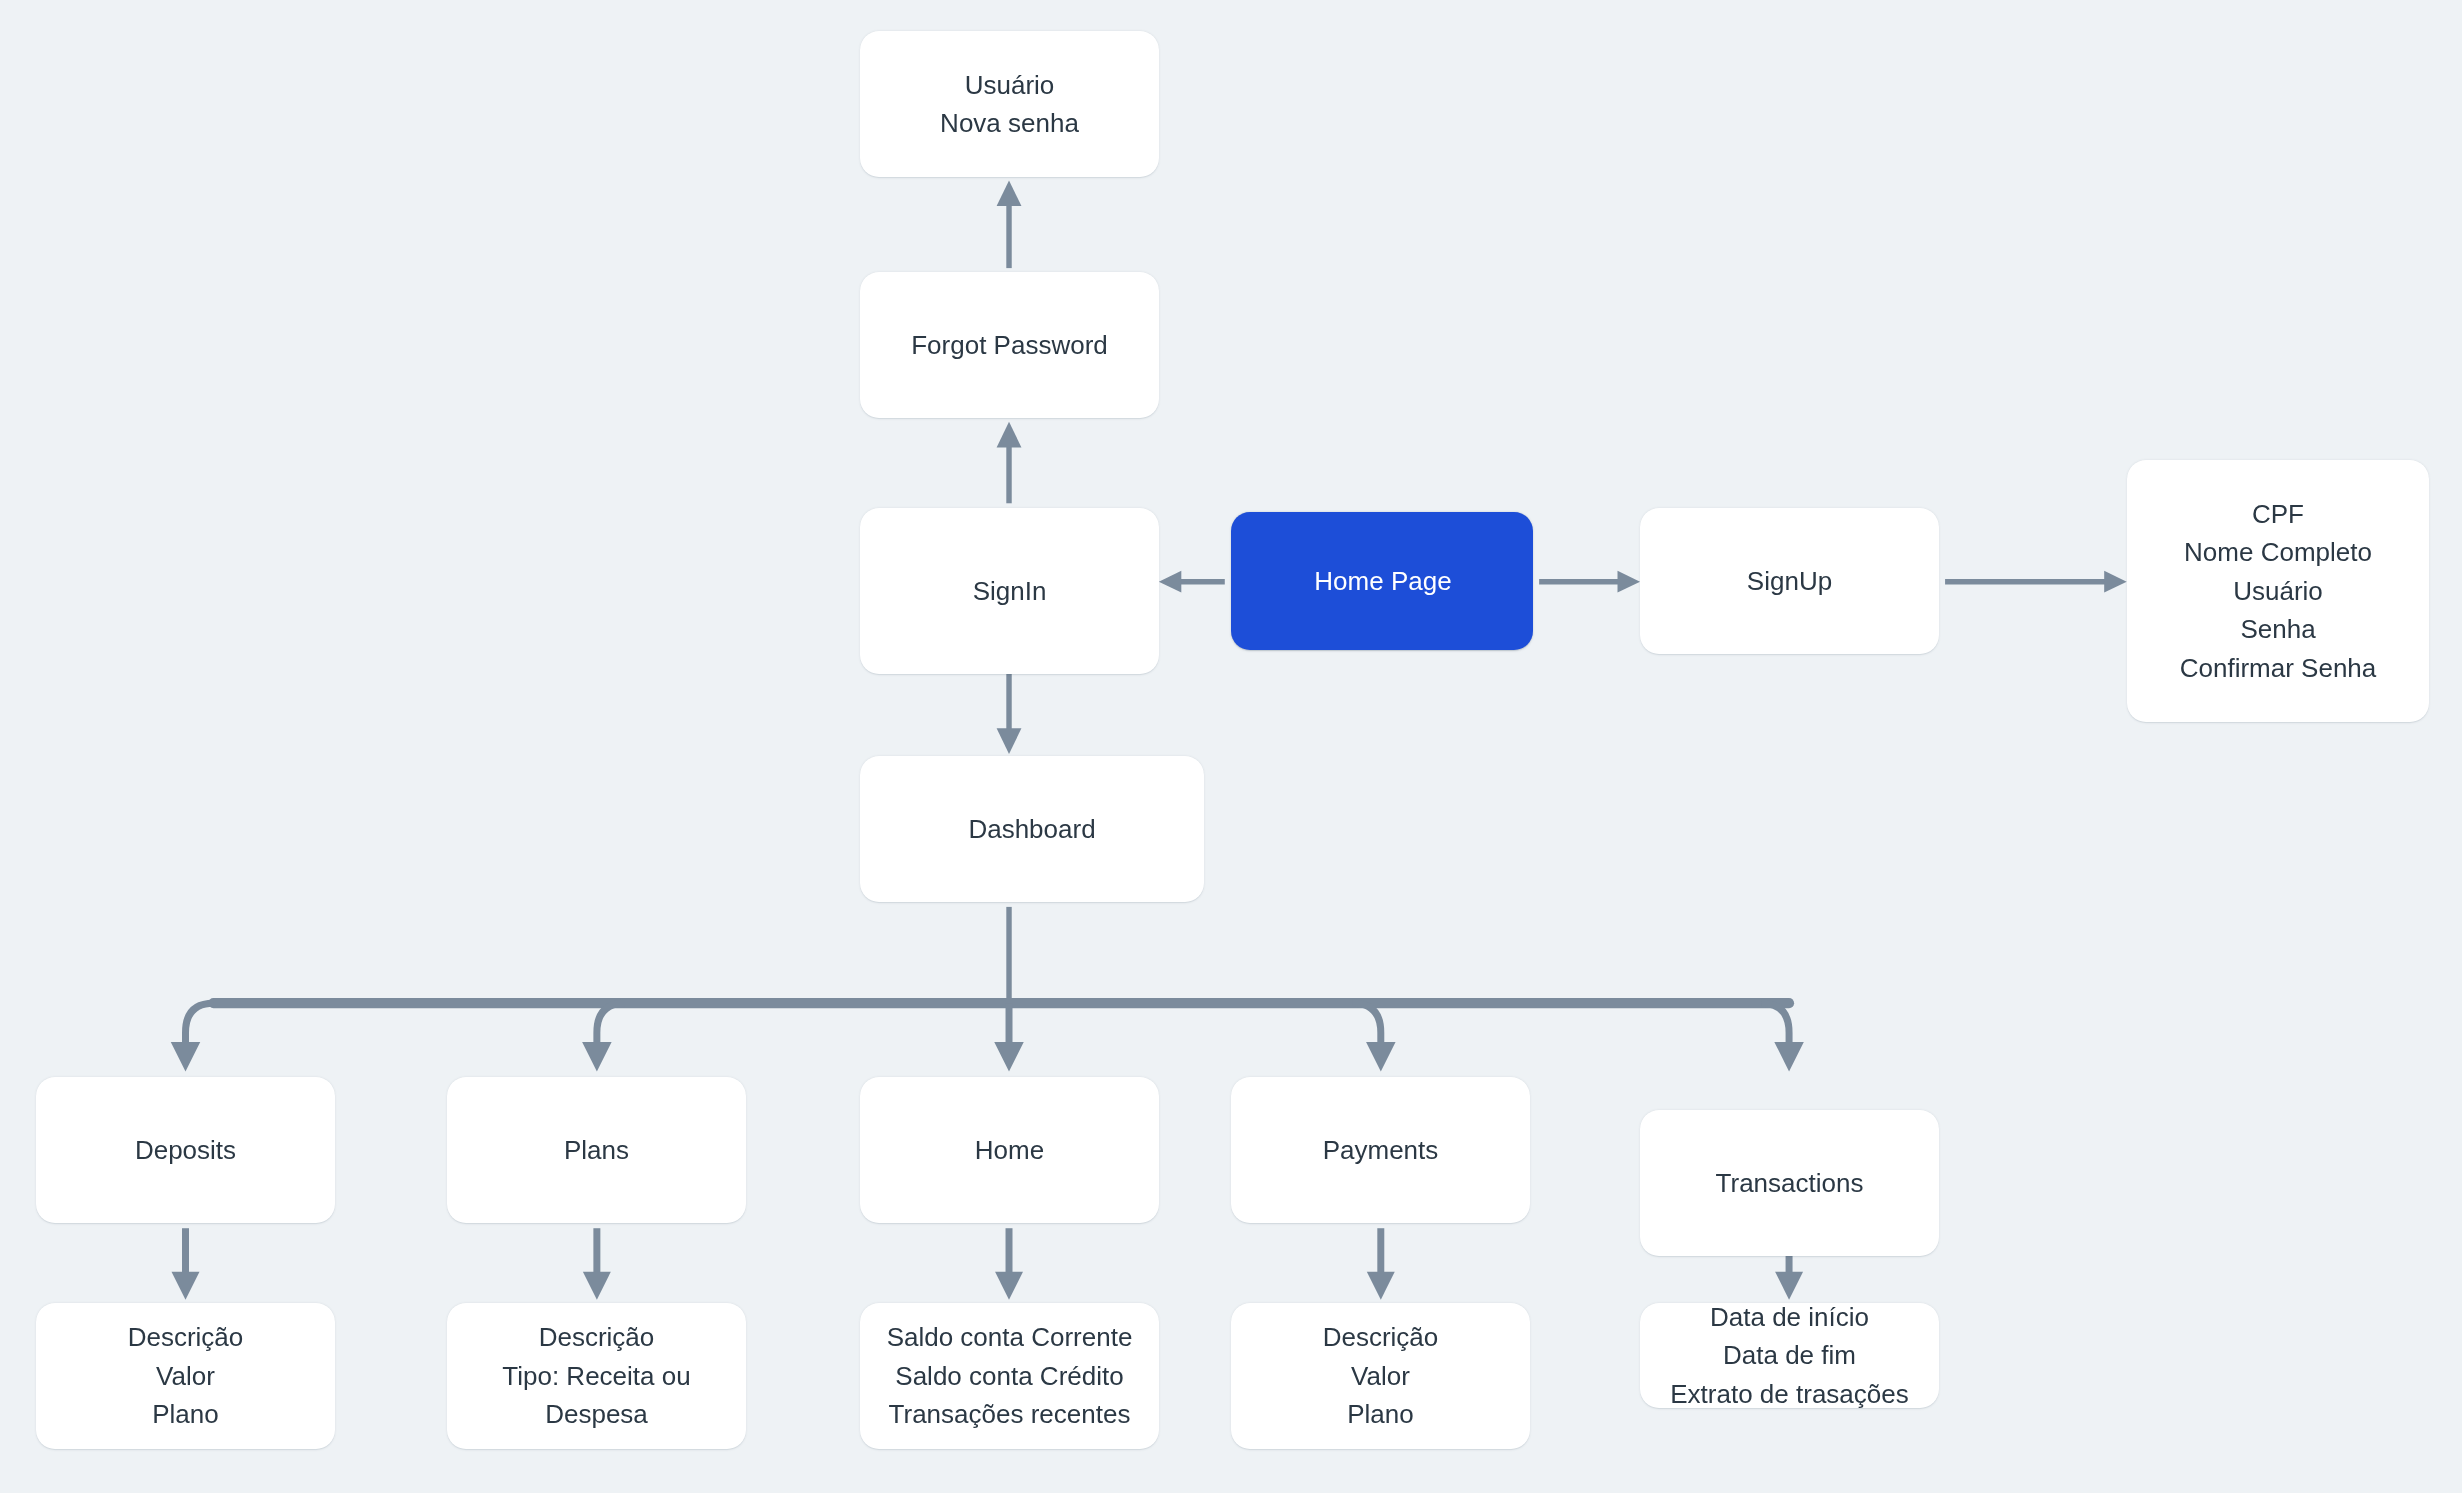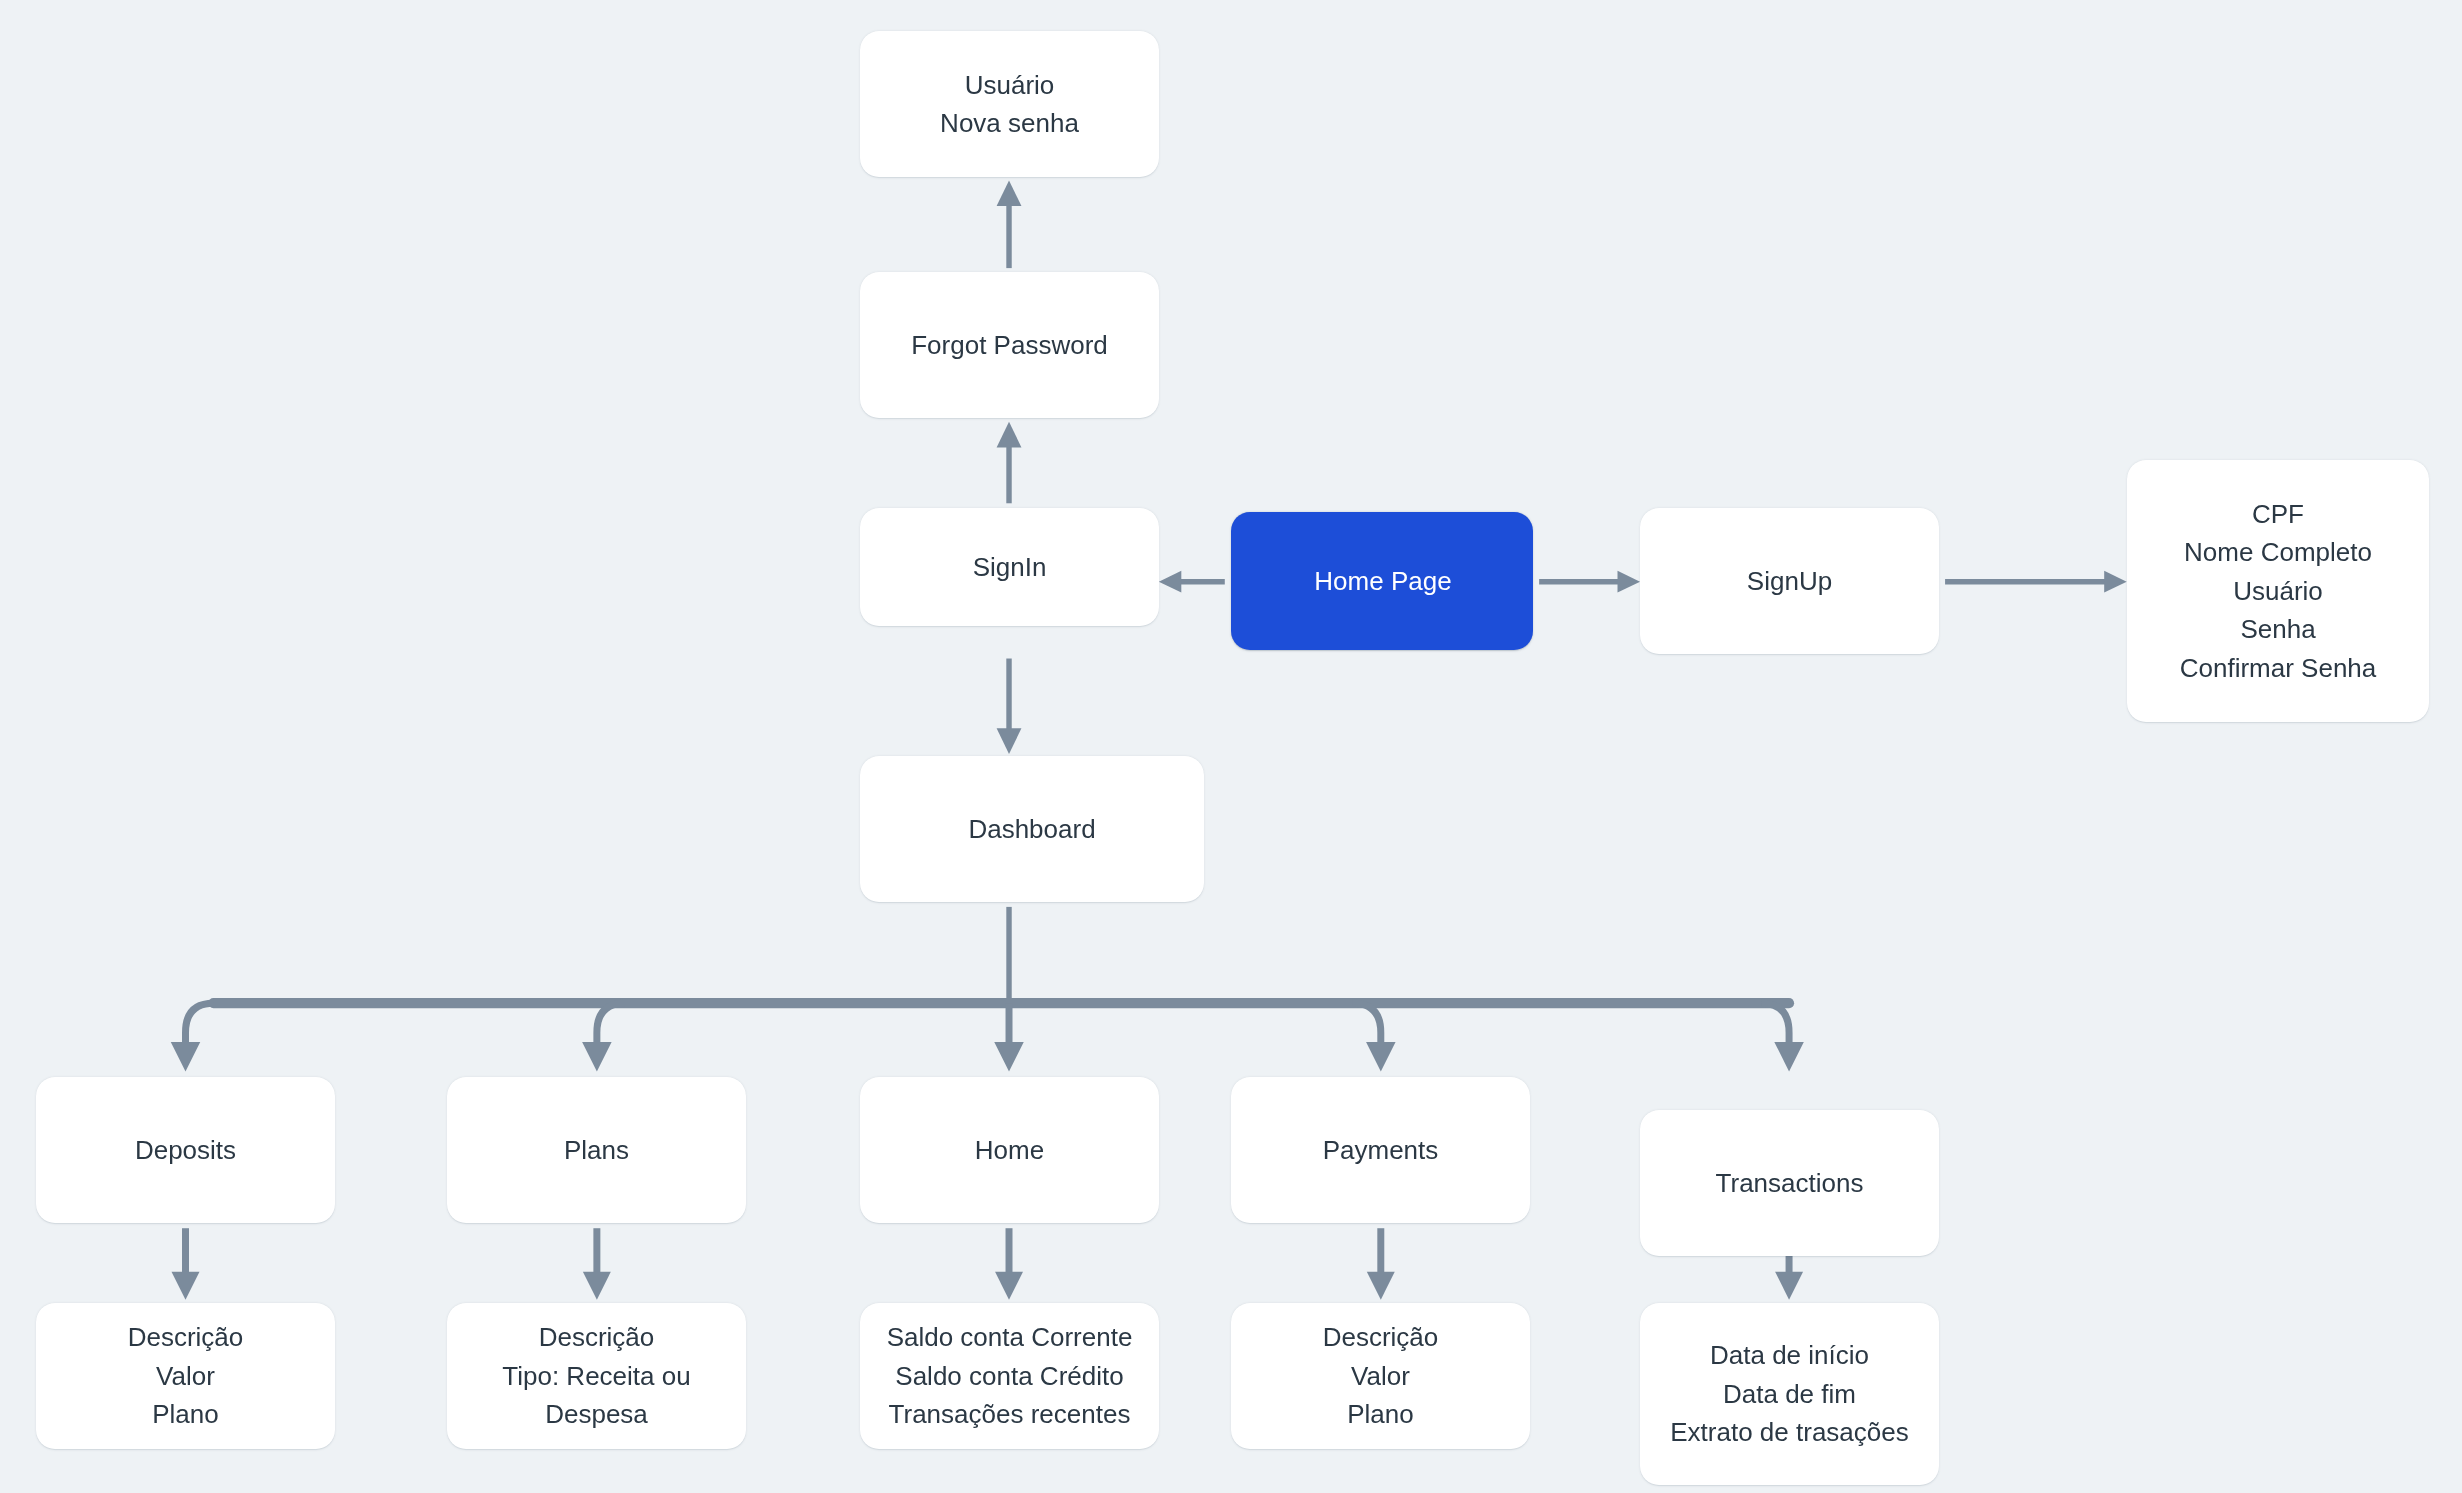--- a/index.html
+++ b/index.html
@@ -155,21 +155,21 @@
         <div class="lines">
           <span class="line">Usuário</span>
           <span class="line">Nova senha</span>
         </div>
       </div>
       <div class="node" style="left: 860px; top: 272px; width: 299px; height: 146px;">
         <div class="lines">
           <span class="line">Forgot Password</span>
         </div>
       </div>
-      <div class="node" style="left: 860px; top: 508px; width: 299px; height: 118px;">
+      <div class="node" style="left: 860px; top: 508px; width: 299px; height: 166px;">
         <div class="lines">
           <span class="line">SignIn</span>
         </div>
       </div>
       <div class="node accent" style="left: 1231px; top: 512px; width: 302px; height: 138px;">
         <div class="lines">
           <span class="line">Home Page</span>
         </div>
       </div>
       <div class="node" style="left: 1640px; top: 508px; width: 299px; height: 146px;">
@@ -236,21 +236,21 @@
           <span class="line">Transações recentes</span>
         </div>
       </div>
       <div class="node" style="left: 1231px; top: 1303px; width: 299px; height: 146px;">
         <div class="lines">
           <span class="line">Descrição</span>
           <span class="line">Valor</span>
           <span class="line">Plano</span>
         </div>
       </div>
-      <div class="node" style="left: 1640px; top: 1303px; width: 299px; height: 182px;">
+      <div class="node" style="left: 1640px; top: 1303px; width: 299px; height: 105px;">
         <div class="lines">
           <span class="line">Data de início</span>
           <span class="line">Data de fim</span>
           <span class="line">Extrato de trasações</span>
         </div>
       </div>
     </div>
 </div>
 
 

